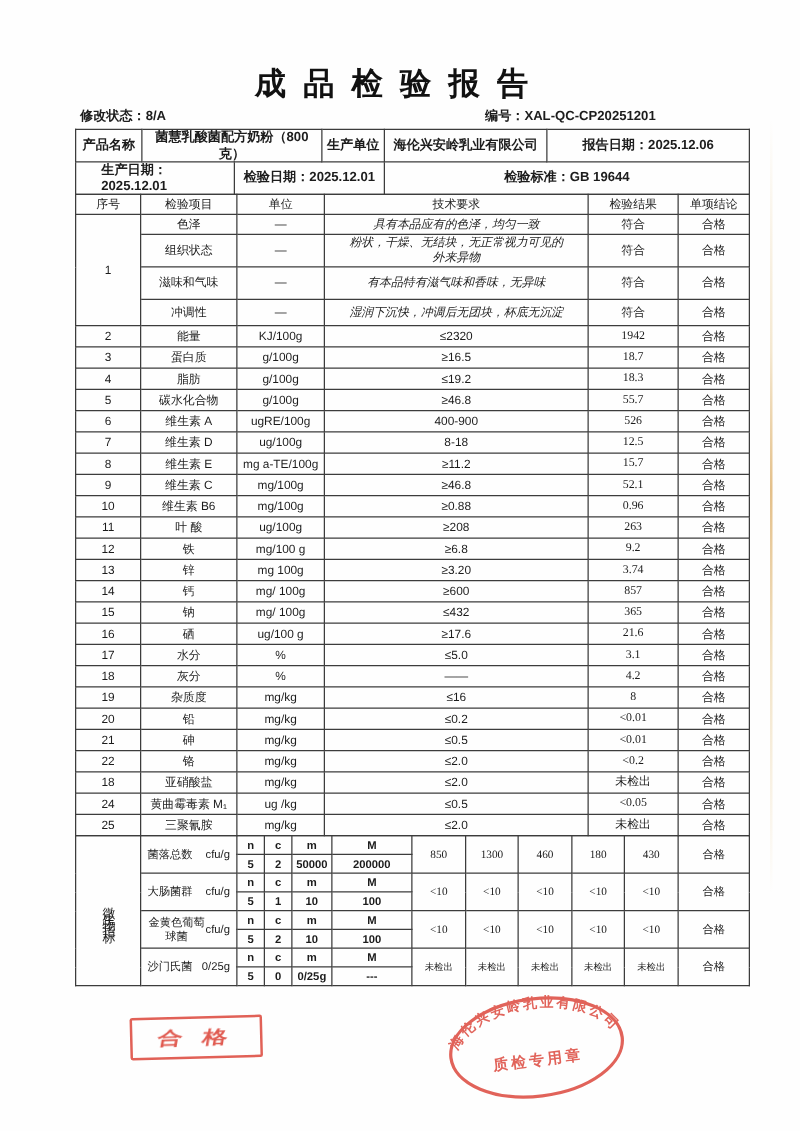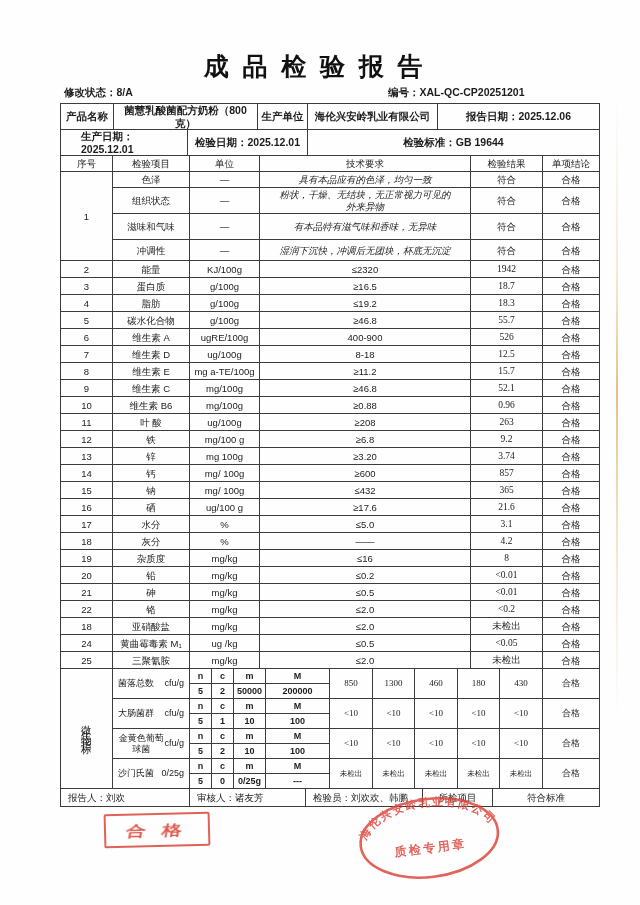--- a/index.html
+++ b/index.html
@@ -461,38 +461,20 @@
         </tr>
         <tr>
           <td class="ncmM">5</td>
           <td class="ncmM">0</td>
           <td class="ncmM">0/25g</td>
           <td class="ncmM">---</td>
         </tr>
       </tbody>
     </table>
 
-    <table class="foot">
-      <colgroup>
-          <col style="width:129px">
-          <col style="width:116px">
-          <col style="width:117px">
-        <col style="width:70px">
-          <col style="width:107px">
-        </colgroup>
-      <tbody>
-          <tr>
-        <td><span>报告人：</span><span>刘欢</span></td>
-        <td><span>审核人：</span><span>诸友芳</span></td>
-        <td><span>检验员：</span><span>刘欢欢、韩鹏</span></td>
-        <td class="ctr">所检项目</td>
-        <td class="ctr">符合标准</td>
-      </tr>
-    </tbody>
-      </table>
 
   </div>
 
   <div class="stamp-rect">
     <span>合格</span>
   </div>
 
   <svg class="stamp-oval" viewBox="0 0 150 88" xmlns="http://www.w3.org/2000/svg">
     <defs>
         <path id="sealArc" d="M 10 50 A 65 36 0 1 1 140 50" fill="none"></path>

